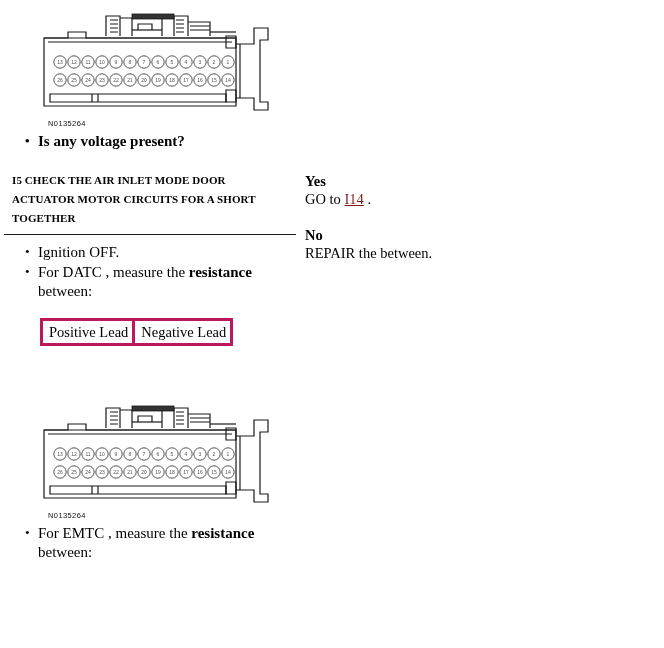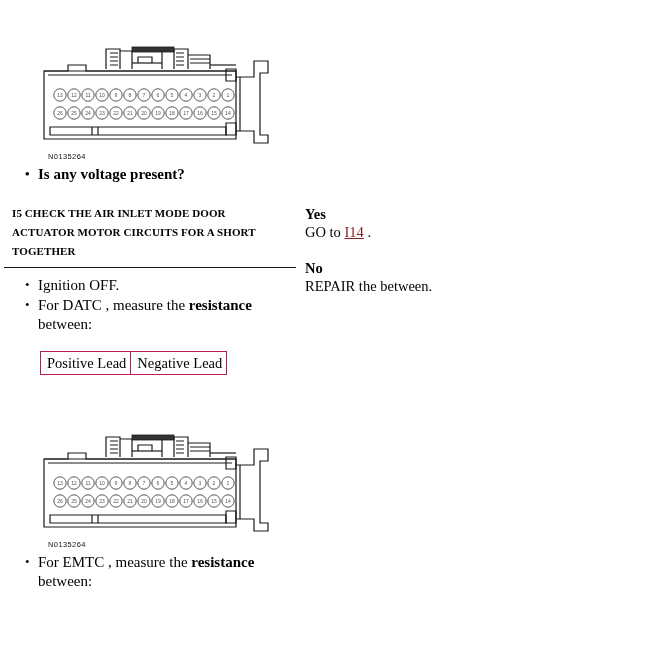--- a/index.html
+++ b/index.html
@@ -12,21 +12,20 @@
     height: 648px;
     font-family: "Liberation Serif", serif;
     color: #000000;
     overflow: hidden;
   }
 
   #page {
     position: relative;
     width: 664px;
     height: 568px;
-    margin-top: 33px;
   }
 
   
   .diag-table {
     position: absolute;
     left: 4px;
     top: 0px;
     width: 655px;
     border-collapse: collapse;
     table-layout: fixed;
@@ -87,21 +86,21 @@
   }
 
   
   .meas-wrap { padding: 16px 0 0 36px; }
   table.meas {
     border-collapse: collapse;
     table-layout: fixed;
     font-size: 14.5px;
   }
   table.meas td {
-    border: 1px solid #be185d;
+    border: 3px solid #be185d;
     text-align: center;
     line-height: 18px;
     padding: 2px 4px;
   }
   table.meas td.lead-head {
     text-align: left;
     padding-left: 6px;
   }
   .w-pin { width: 56px; }
   .w-cir { width: 70px; }

